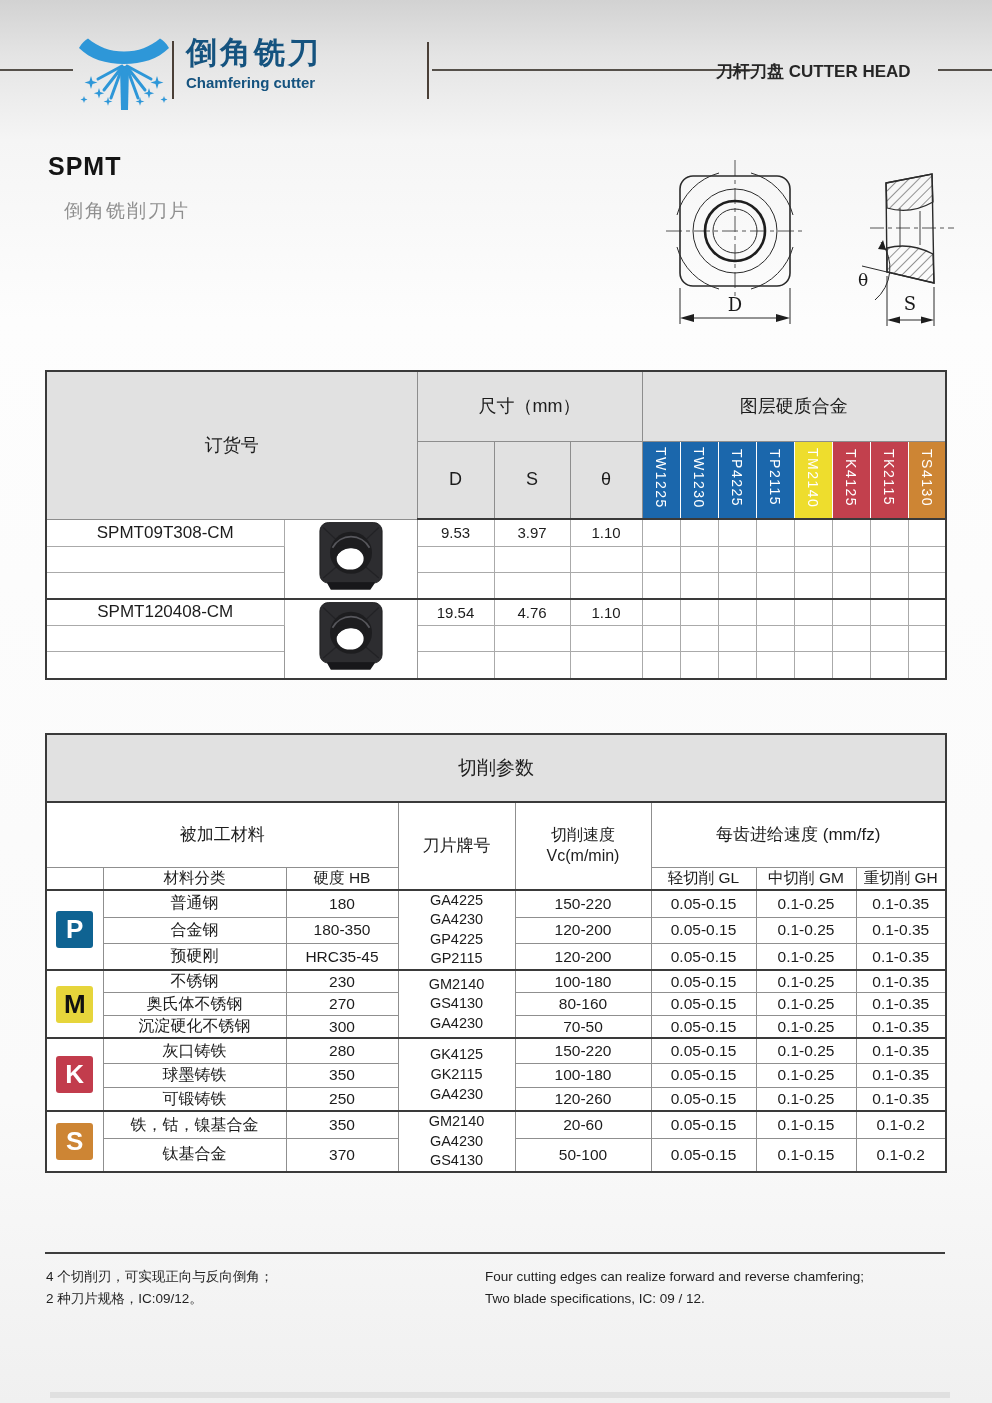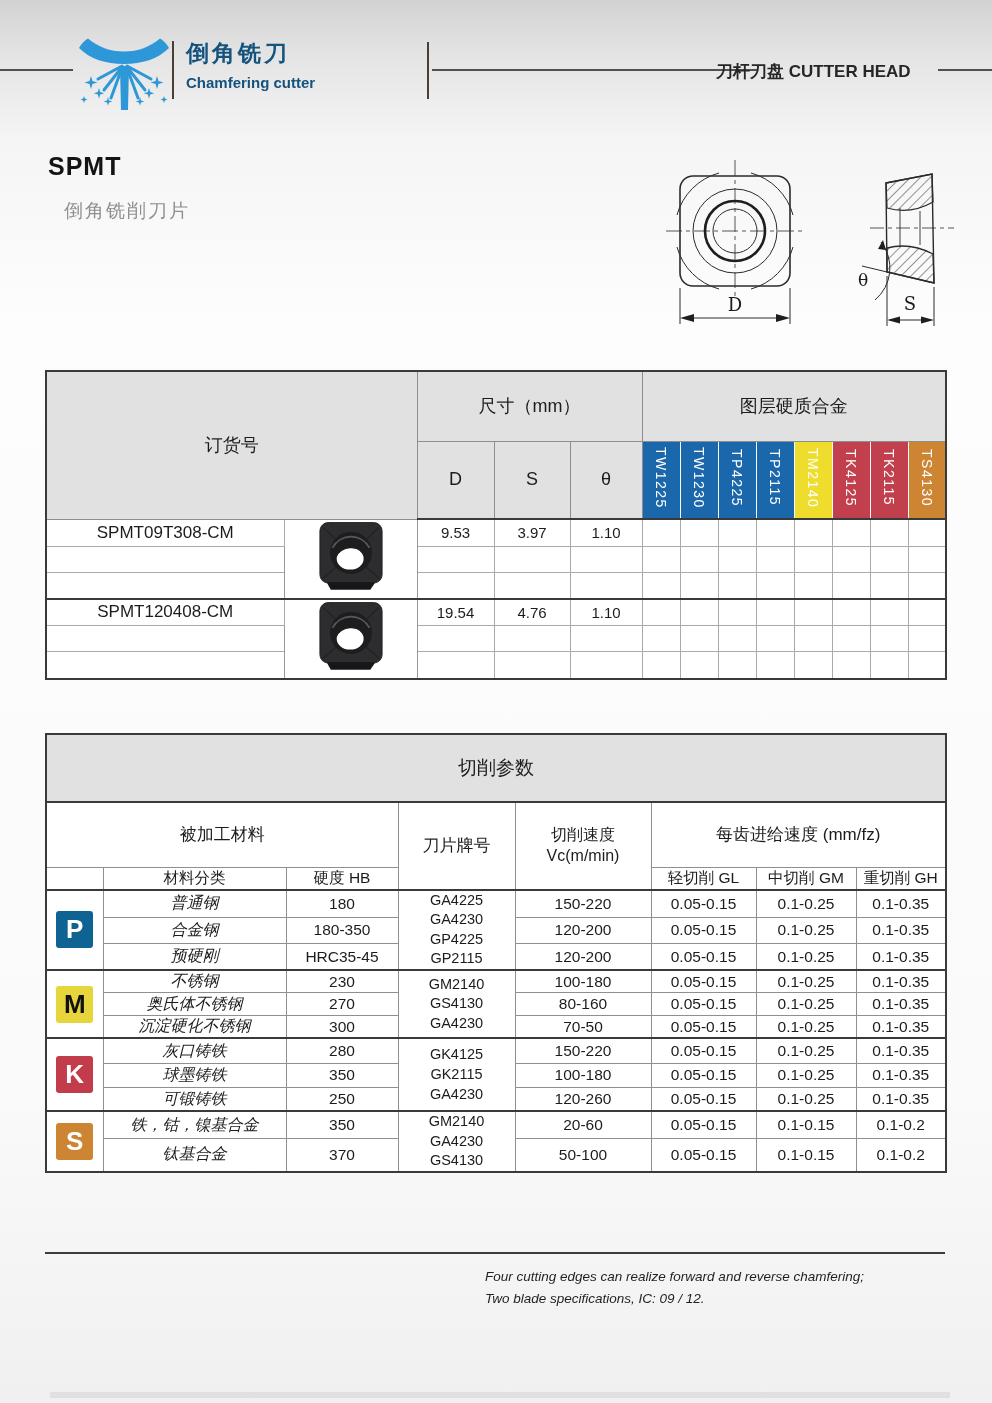--- a/index.html
+++ b/index.html
@@ -6,21 +6,21 @@
   body{font-family:"Liberation Sans", sans-serif;}
   .page{
     position:relative;width:992px;height:1403px;overflow:hidden;
     background:linear-gradient(180deg,#d2d2d2 0px,#e4e4e4 55px,#f5f5f5 140px,#fdfdfd 320px,#fafafa 1100px,#f0f0f0 1403px);
   }
   
   .hline{position:absolute;height:2px;background:#55504a;}
   .vbar{position:absolute;width:2px;background:#4a3f37;}
   .logo-svg{position:absolute;left:76px;top:34px;}
   .brand{position:absolute;left:186px;top:36px;color:#15537f;}
-  .brand .zh{font-size:23px;font-weight:bold;letter-spacing:3px;line-height:34px;}
+  .brand .zh{font-size:31px;font-weight:bold;letter-spacing:3px;line-height:34px;}
   .brand .en{font-size:15px;font-weight:bold;margin-top:4px;}
   .sec-title{position:absolute;top:60px;left:716px;width:178px;text-align:center;
     font-size:17px;font-weight:bold;color:#262626;white-space:nowrap;}
   
   .ptitle{position:absolute;left:48px;top:152px;font-size:25px;font-weight:bold;color:#141414;letter-spacing:1px;}
   .psub{position:absolute;left:64px;top:198px;font-size:19px;color:#8f8f8f;letter-spacing:2px;}
   .dwg{position:absolute;}
   
   .t1{position:absolute;left:45px;top:370px;width:900px;border-collapse:collapse;table-layout:fixed;
       background:#fff;border:2px solid #3a3a3a;}
@@ -45,30 +45,30 @@
       background:#fff;border:2px solid #3a3a3a;}
   .t2 td{border:1px solid #8f8f8f;padding:0;text-align:center;vertical-align:middle;font-size:16px;color:#1c1c1c;}
   .t2 .title-cell{background:#e1e1e1;font-size:19px;border-bottom:2px solid #3a3a3a;}
   .t2 tr.tb{height:68px;}
   .t2 tr.hb{height:65px;}
   .t2 tr.hc{height:21px;}
   .t2 tr.hc td{font-size:15.5px;}
   .t2 td.hdr2{font-size:17px;}
   .t2 tr.gstart td{border-top:2px solid #3a3a3a;}
   .t2 .grades-cell{white-space:pre-line;font-size:14.5px;line-height:1.35;}
-  .t2 .mat{font-size:16px;font-style:italic;}
+  .t2 .mat{font-size:16px;}
   .t2 .num{font-size:15.5px;}
   .badge{display:inline-flex;align-items:center;justify-content:center;width:37px;height:37px;
       border-radius:3px;font-size:26px;font-weight:bold;}
   .vc2{font-size:16px;line-height:1.3;}
   
   .f-rule{position:absolute;left:45px;top:1252px;width:900px;height:2px;background:#3d3d3d;}
   .fnote{position:absolute;top:1266px;font-size:13.5px;color:#1f1f1f;line-height:22px;}
   .fnote.zh{left:46px;}
-  .fnote.en{left:485px;font-style:italic;}
+  .fnote.en{left:485px;}
   .f-bar{position:absolute;left:50px;top:1392px;width:900px;height:6px;background:#e0e0e0;}
 </style>
 </head>
 <body>
 
 <div class="page">
 
   <div class="hline" style="left:0;top:69px;width:73px;"></div>
   <svg class="logo-svg" width="96" height="80" viewBox="0 0 96 80">
     <path d="M3,14 C14,25 30,30 48,30 C66,30 82,25 93,14 C90,9 87,6 84,4.5 C74,13 62,17.5 48,17.5 C34,17.5 22,13 12,4.5 C9,6 6,9 3,14 Z" fill="#2e97d8"></path>
@@ -445,19 +445,23 @@
       <td class="num">370</td>
       <td class="num">50-100</td>
       <td class="num">0.05-0.15</td>
       <td class="num">0.1-0.15</td>
       <td class="num">0.1-0.2</td>
     </tr>
   </tbody>
     </table>
 
   <div class="f-rule"></div>
+  <div class="fnote zh">
+    <div>4 个切削刃，可实现正向与反向倒角；</div>
+    <div>2 种刀片规格，IC:09/12。</div>
+  </div>
   <div class="fnote en">
     <div>Four cutting edges can realize forward and reverse chamfering;</div>
     <div>Two blade specifications, IC: 09 / 12.</div>
   </div>
   <div class="f-bar"></div>
 
 </div>
 
 </body></html>

